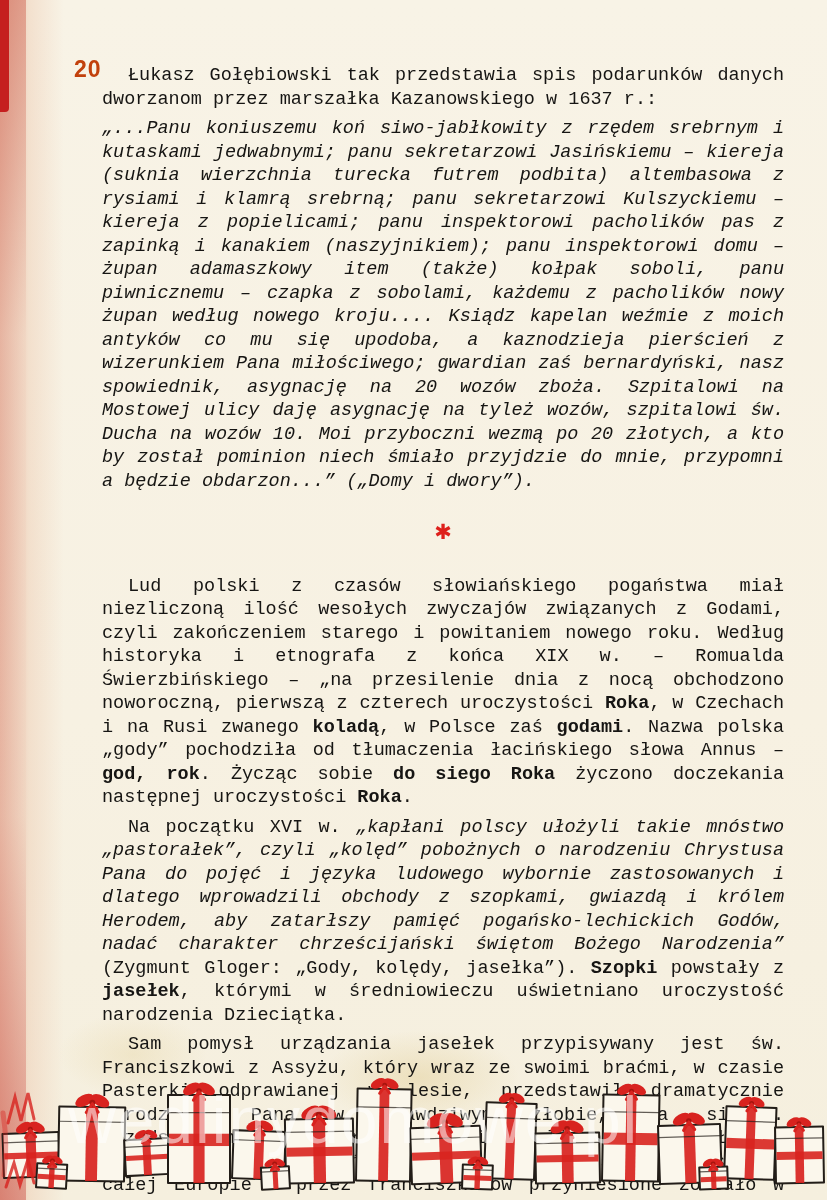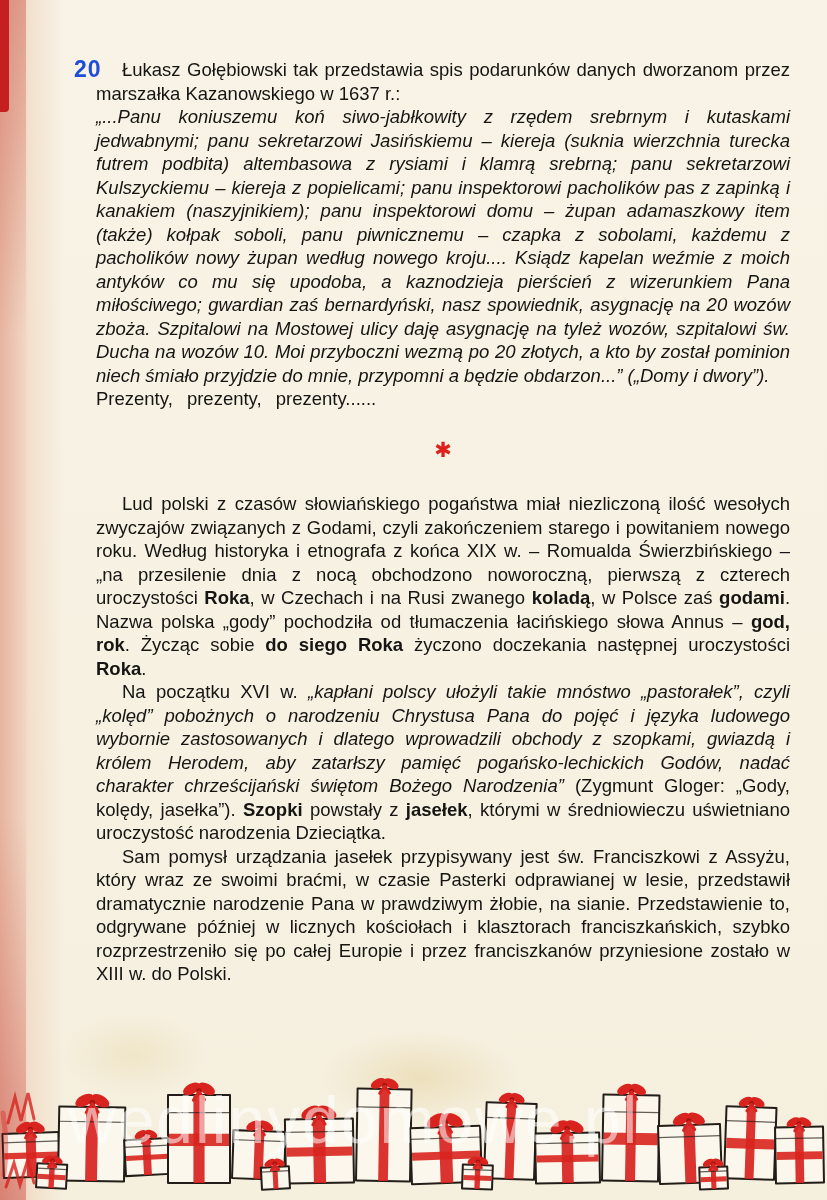--- a/index.html
+++ b/index.html
@@ -22,27 +22,27 @@
     position:absolute; left:0; top:0; width:9px; height:112px;
     background:#c51f1f; border-bottom-right-radius:4px; pointer-events:none;
   }
   .stain { position:absolute; pointer-events:none; }
   .stain-a { left:320px; top:1030px; width:200px; height:95px;
     background:radial-gradient(ellipse, rgba(214,186,108,.30), rgba(214,186,108,0) 70%); }
   .stain-b { left:58px; top:1012px; width:150px; height:85px;
     background:radial-gradient(ellipse, rgba(218,192,116,.22), rgba(218,192,116,0) 70%); }
   .page-number {
     position:absolute; left:74px; top:56px;
-    font-size:23px; font-weight:bold; color:#1d4ed8; letter-spacing:1px;
+    font-size:23px; font-weight:bold; color:#c2410c; letter-spacing:1px;
   }
   .text-body {
     position:absolute; left:96px; top:58px; width:694px;
     color:#161513; font-size:18.5px; line-height:23.5px; text-align:justify;
   }
-  .text-body p { margin:0; }
+  .text-body p { margin:6px;font-family:Liberation Mono, monospace; }
   .text-body p.indent { text-indent:26px; }
   .text-body p.spread { word-spacing:9px; text-align:left; }
   .run-n { font-style:normal; font-weight:normal; }
   .run-b { font-weight:bold; }
   .run-i { font-style:italic; }
   .star-divider {
     text-align:center; color:#de201b; font-size:21px;
     margin:27px 0 31px 0; line-height:23.5px;
   }
   .illustration {
@@ -61,21 +61,20 @@
 <div class="left-edge-deep"></div>
 <div class="red-bar"></div>
 <div class="stain stain-a"></div>
 <div class="stain stain-b"></div>
 
 <div class="page-number">20</div>
 
 <div class="text-body">
     <p class="indent "><span class="run-n">Łukasz Gołębiowski tak przedstawia spis podarunków danych dworzanom przez marszałka Kazanowskiego w 1637 r.:</span></p>
     <p class=""><span class="run-i">„...Panu koniuszemu koń siwo-jabłkowity z rzędem srebrnym i kutaskami jedwabnymi; panu sekretarzowi Jasińskiemu – kiereja (suknia wierzchnia turecka futrem podbita) altembasowa z rysiami i klamrą srebrną; panu sekretarzowi Kulszyckiemu – kiereja z popielicami; panu inspektorowi pacholików pas z zapinką i kanakiem (naszyjnikiem); panu inspektorowi domu – żupan adamaszkowy item (także) kołpak soboli, panu piwnicznemu – czapka z sobolami, każdemu z pacholików nowy żupan według nowego kroju.... Ksiądz kapelan weźmie z moich antyków co mu się upodoba, a kaznodzieja pierścień z wizerunkiem Pana miłościwego; gwardian zaś bernardyński, nasz spowiednik, asygnację na 20 wozów zboża. Szpitalowi na Mostowej ulicy daję asygnację na tyleż wozów, szpitalowi św. Ducha na wozów 10. Moi przyboczni wezmą po 20 złotych, a kto by został pominion niech śmiało przyjdzie do mnie, przypomni a będzie obdarzon...” („Domy i dwory”).</span></p>
-    <p class="spread"><span class="run-n">Prezenty, prezenty, prezenty......</span></p>
     <div class="star-divider">✱</div>
     <p class="indent "><span class="run-n">Lud polski z czasów słowiańskiego pogaństwa miał niezliczoną ilość wesołych zwyczajów związanych z Godami, czyli zakończeniem starego i powitaniem nowego roku. Według historyka i etnografa z końca XIX w. – Romualda Świerzbińskiego – „na przesilenie dnia z nocą obchodzono noworoczną, pierwszą z czterech uroczystości </span><span class="run-b">Roka</span><span class="run-n">, w Czechach i na Rusi zwanego </span><span class="run-b">koladą</span><span class="run-n">, w Polsce zaś </span><span class="run-b">godami</span><span class="run-n">. Nazwa polska „gody” pochodziła od tłumaczenia łacińskiego słowa Annus – </span><span class="run-b">god, rok</span><span class="run-n">. Życząc sobie </span><span class="run-b">do siego Roka</span><span class="run-n"> życzono doczekania następnej uroczystości </span><span class="run-b">Roka</span><span class="run-n">.</span></p>
     <p class="indent "><span class="run-n">Na początku XVI w. </span><span class="run-i">„kapłani polscy ułożyli takie mnóstwo „pastorałek”, czyli „kolęd” pobożnych o narodzeniu Chrystusa Pana do pojęć i języka ludowego wybornie zastosowanych i dlatego wprowadzili obchody z szopkami, gwiazdą i królem Herodem, aby zatarłszy pamięć pogańsko-lechickich Godów, nadać charakter chrześcijański świętom Bożego Narodzenia” </span><span class="run-n">(Zygmunt Gloger: „Gody, kolędy, jasełka”). </span><span class="run-b">Szopki</span><span class="run-n"> powstały z </span><span class="run-b">jasełek</span><span class="run-n">, którymi w średniowieczu uświetniano uroczystość narodzenia Dzieciątka.</span></p>
     <p class="indent "><span class="run-n">Sam pomysł urządzania jasełek przypisywany jest św. Franciszkowi z Assyżu, który wraz ze swoimi braćmi, w czasie Pasterki odprawianej w lesie, przedstawił dramatycznie narodzenie Pana w prawdziwym żłobie, na sianie. Przedstawienie to, odgrywane później w licznych kościołach i klasztorach franciszkańskich, szybko rozprzestrzeniło się po całej Europie i przez franciszkanów przyniesione zostało w XIII w. do Polski.</span></p>
   </div>
 
 <svg class="illustration" viewBox="0 0 827 195">
     <g transform="rotate(-2 32 172)">
       <rect x="4" y="128" width="56" height="44" fill="#fbf7ec" stroke="#221d18" stroke-width="2" stroke-linejoin="round"></rect>
       <rect x="26.96" y="128" width="10.08" height="44" fill="#d8231f" opacity="0.92"></rect>

